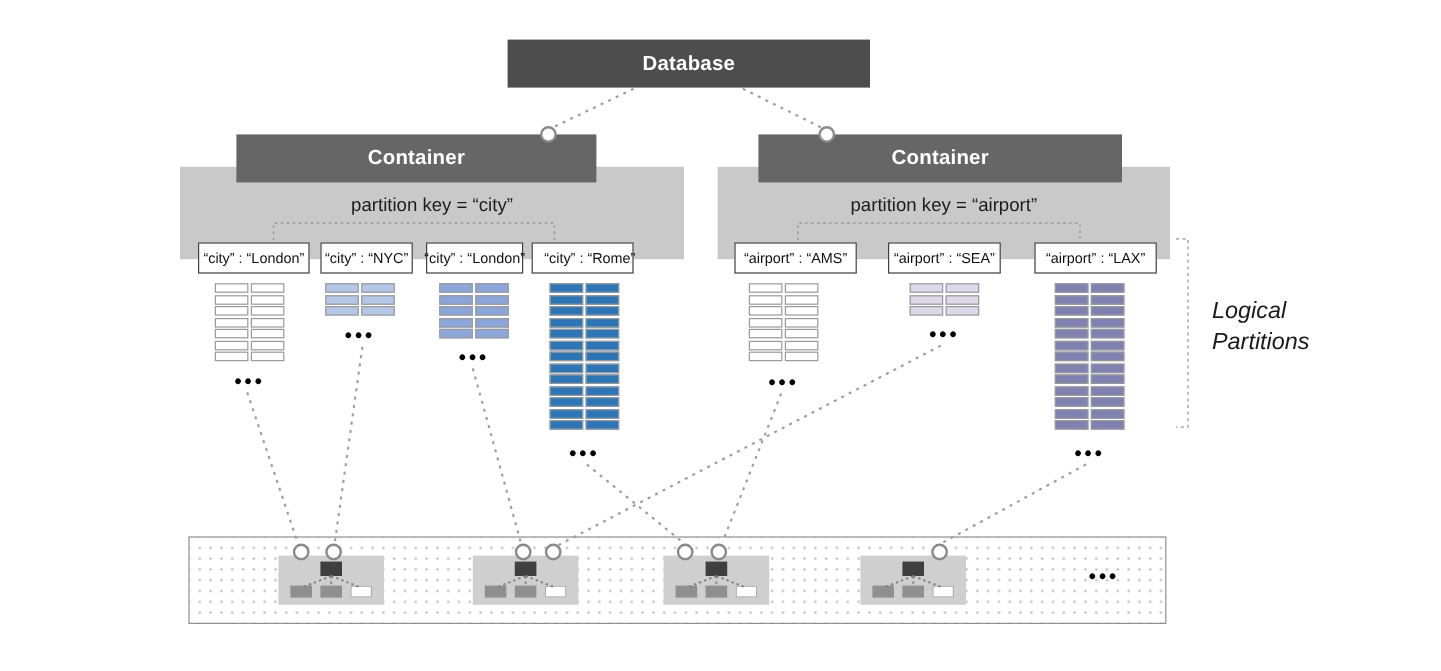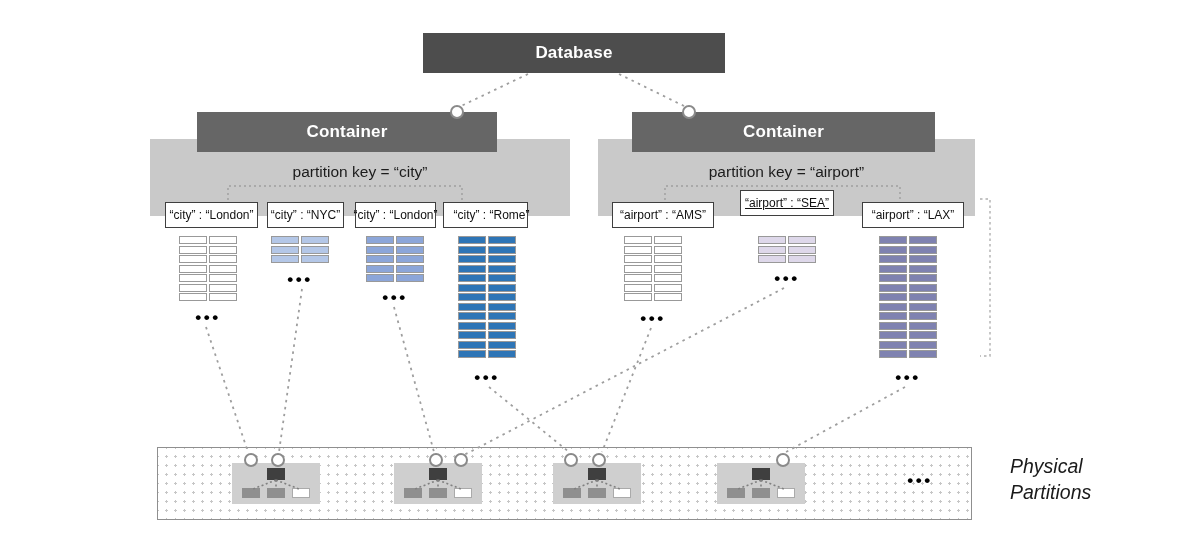--- a/index.html
+++ b/index.html
@@ -153,21 +153,21 @@
         <div class="cell" style="background: rgb(255, 255, 255);"></div>
         <div class="cell" style="background: rgb(255, 255, 255);"></div>
         <div class="cell" style="background: rgb(255, 255, 255);"></div>
         <div class="cell" style="background: rgb(255, 255, 255);"></div>
         <div class="cell" style="background: rgb(255, 255, 255);"></div>
         <div class="cell" style="background: rgb(255, 255, 255);"></div>
         <div class="cell" style="background: rgb(255, 255, 255);"></div>
         <div class="cell" style="background: rgb(255, 255, 255);"></div>
       </div>
       <div class="dots" style="left: 653px; top: 310px;">•••</div>
-      <div class="label-box" style="left: 740px; top: 190px; width: 94px; text-decoration: underline;">“airport” : “SEA”</div>
+      <div class="label-box" style="left: 740px; top: 202px; width: 94px;">“airport” : “SEA”</div>
       <div class="stack" style="left: 758px; top: 236px;">
         <div class="cell" style="background: rgb(222, 216, 234);"></div>
         <div class="cell" style="background: rgb(222, 216, 234);"></div>
         <div class="cell" style="background: rgb(222, 216, 234);"></div>
         <div class="cell" style="background: rgb(222, 216, 234);"></div>
         <div class="cell" style="background: rgb(222, 216, 234);"></div>
         <div class="cell" style="background: rgb(222, 216, 234);"></div>
       </div>
       <div class="dots" style="left: 787px; top: 270px;">•••</div>
       <div class="label-box" style="left: 862px; top: 202px; width: 102px;">“airport” : “LAX”</div>
@@ -224,21 +224,21 @@
       </div>
       <div class="cluster" style="left: 717px; top: 463px;">
         <div class="cluster-top-sq"></div>
         <div class="cluster-sq sq-gray" style="left: 10px;"></div>
         <div class="cluster-sq sq-gray" style="left: 35px;"></div>
         <div class="cluster-sq sq-white" style="left: 60px;"></div>
       </div>
       <div class="dots" style="left: 920px; top: 472px;">•••</div>
     </div>
 
-  <div class="side-label" id="physical-label" style="left: 1010px; top: 453px;">Physical Partitions</div>
+  <div class="side-label" id="logical-label" style="left: 1010px; top: 246px;">Logical Partitions</div>
 
   <svg class="overlay" id="overlay" width="1201" height="559" viewBox="0 0 1201 559">
       <line x1="276" y1="480" x2="253" y2="489" stroke="#808080" stroke-width="1.6" stroke-dasharray="2 2.5"></line>
       <line x1="276" y1="480" x2="276" y2="487" stroke="#808080" stroke-width="1.6" stroke-dasharray="2 2.5"></line>
       <line x1="276" y1="480" x2="299" y2="489" stroke="#808080" stroke-width="1.6" stroke-dasharray="2 2.5"></line>
       <circle cx="251" cy="460" r="6" fill="#ffffff" stroke="#8a8a8a" stroke-width="2"></circle>
       <circle cx="278" cy="460" r="6" fill="#ffffff" stroke="#8a8a8a" stroke-width="2"></circle>
       <line x1="438" y1="480" x2="415" y2="489" stroke="#808080" stroke-width="1.6" stroke-dasharray="2 2.5"></line>
       <line x1="438" y1="480" x2="438" y2="487" stroke="#808080" stroke-width="1.6" stroke-dasharray="2 2.5"></line>
       <line x1="438" y1="480" x2="461" y2="489" stroke="#808080" stroke-width="1.6" stroke-dasharray="2 2.5"></line>

